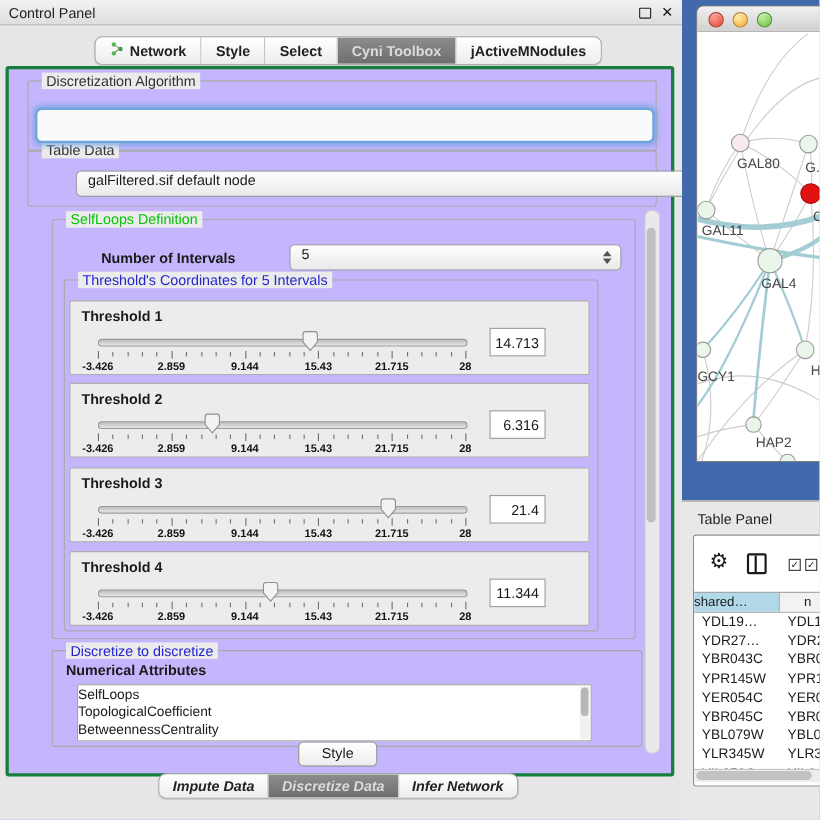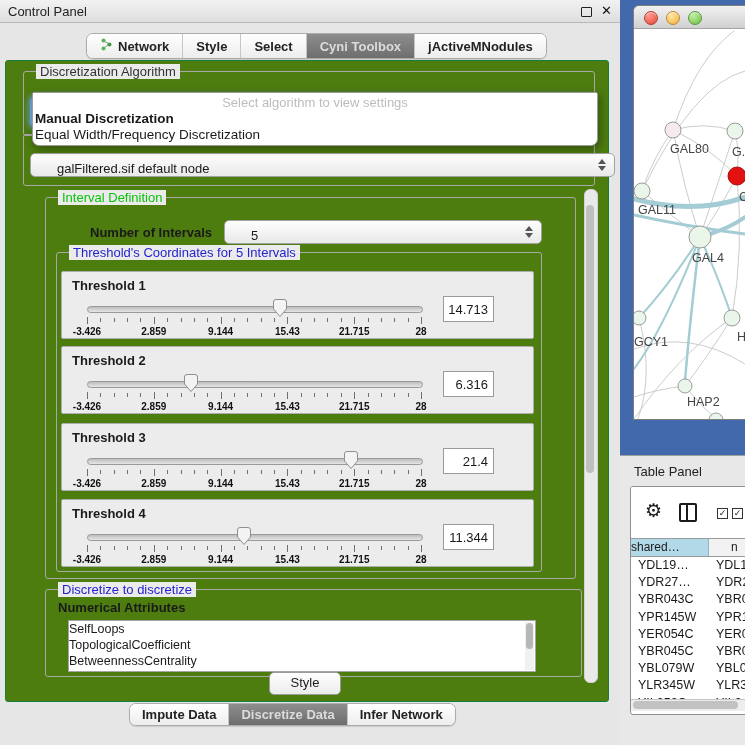--- a/index.html
+++ b/index.html
@@ -15,25 +15,25 @@
   #float-icon{right:28px;top:7px;width:9px;height:8px;border:1.5px solid #222;border-radius:1px;}
   #close-icon{right:8px;top:3px;font-size:13px;font-weight:bold;color:#111;}
 
   .seg-group{display:flex;border:1px solid #ababab;border-radius:7px;overflow:hidden;
              background:#fff;box-shadow:0 1px 1px rgba(0,0,0,.12);}
   .seg{padding:4px 13px;font-size:13px;font-weight:bold;color:#222;background:linear-gradient(#ffffff,#ededed);
        border-left:1px solid #c6c6c6;display:flex;align-items:center;gap:5px;white-space:nowrap;}
   .seg:first-child{border-left:none;}
   .seg.sel{background:linear-gradient(#8d8d8d,#6e6e6e);color:#dcdcdc;}
   #cp-tabs{left:86px;top:33px;}
-  #bottom-tabs{left:129px;top:703px;}
+  #bottom-tabs{left:144px;top:703px;font-style:italic;}
   #bottom-tabs .seg{padding:3px 12px;}
 
-  #cp-content{left:5px;top:60px;width:602px;height:640px;background:#4d7c0f;
-              border:1px solid #15803d;border-radius:3px;}
+  #cp-content{left:5px;top:60px;width:602px;height:640px;background:#c4b5fd;
+              border:3px solid #15803d;border-radius:3px;}
 
   .groupbox{position:absolute;border:1px solid #a9a9a9;border-radius:3px;}
   .gb-title{position:absolute;top:-8px;left:12px;background:#ebebeb;padding:0 4px;font-size:13px;}
   .t-green{color:#09c309;}
   .t-blue{color:#2424cf;}
   .t-dark{color:#333;}
 
   
   #gb-algo{left:17px;top:10px;width:570px;height:63px;}
   #ghost-combo{left:6px;top:24px;width:559px;height:28px;border:2px solid #6fa3dc;border-radius:6px;
@@ -41,21 +41,21 @@
   #algo-popup{left:8px;top:20px;width:564px;height:52px;background:#fff;border:1px solid #9c9c9c;
               border-radius:2px 2px 7px 7px;box-shadow:2px 3px 9px rgba(0,0,0,.35);z-index:5;}
   #algo-hint{width:100%;text-align:center;top:2px;font-size:13px;color:#bcbcbc;position:absolute;}
   .algo-opt{position:absolute;left:2px;font-size:13.5px;white-space:nowrap;}
   #algo-opt-0{top:18px;font-weight:bold;}
   #algo-opt-1{top:34px;}
 
   
   #gb-tabledata{left:17px;top:73px;width:570px;height:50px;}
   .combo{position:absolute;background:linear-gradient(#fefefe,#e9e9e9);border:1px solid #a2a2a2;
-         border-radius:5px;font-size:13px;display:flex;align-items:flex-end;padding-left:26px;}
+         border-radius:5px;font-size:13px;display:flex;align-items:flex-start;padding-left:10px;margin-left:37px;}
   .stepper{position:absolute;right:8px;top:50%;transform:translateY(-50%);width:8px;height:12px;}
   .stepper:before,.stepper:after{content:"";position:absolute;left:0;border-left:4px solid transparent;
          border-right:4px solid transparent;}
   .stepper:before{top:0;border-bottom:5px solid #555;}
   .stepper:after{bottom:0;border-top:5px solid #555;}
   #tabledata-combo{left:6px;top:18px;width:557px;height:22px;}
 
   
   #gb-interval{left:39px;top:136px;width:529px;height:380px;}
   #num-label{left:44px;top:27px;font-size:13px;font-weight:bold;}
@@ -159,37 +159,32 @@
       <div class="seg">
         <span>jActiveMNodules</span>
       </div>
     </div>
 
   <div id="cp-content" class="abs">
 
     <div id="gb-algo" class="groupbox">
       <span class="gb-title t-dark">Discretization Algorithm</span>
       <div id="ghost-combo" class="abs"></div>
-      <div id="algo-popup" class="abs">
-        <span id="algo-hint">Select algorithm to view settings</span>
-        <div id="algo-opt-0" class="algo-opt">Manual Discretization</div>
-        <div id="algo-opt-1" class="algo-opt">Equal Width/Frequency Discretization</div>
-      </div>
     </div>
 
     <div id="gb-tabledata" class="groupbox">
       <span class="gb-title t-dark">Table Data</span>
       <div id="tabledata-combo" class="combo">
         <span>galFiltered.sif default node</span>
         <div class="stepper"></div>
       </div>
     </div>
 
     <div id="gb-interval" class="groupbox">
-      <span class="gb-title t-green">Interval Definition</span>
+      <span class="gb-title t-green">SelfLoops Definition</span>
       <span id="num-label" class="abs">Number of Intervals</span>
       <div id="num-combo" class="combo">
         <span>5</span>
         <div class="stepper"></div>
       </div>
 
       <div id="gb-thresholds">
         <span class="gb-title t-blue">Threshold's Coordinates for 5 Intervals</span>
 
         <div class="t-row" style="top:18px">

